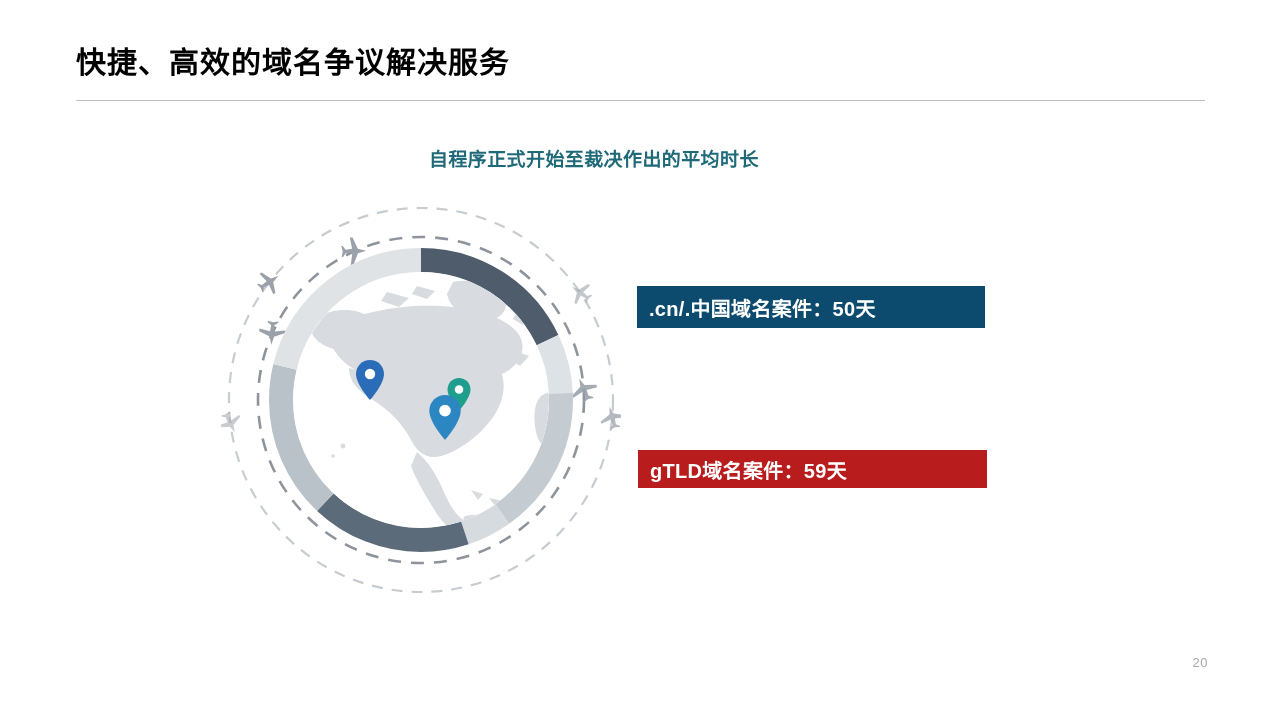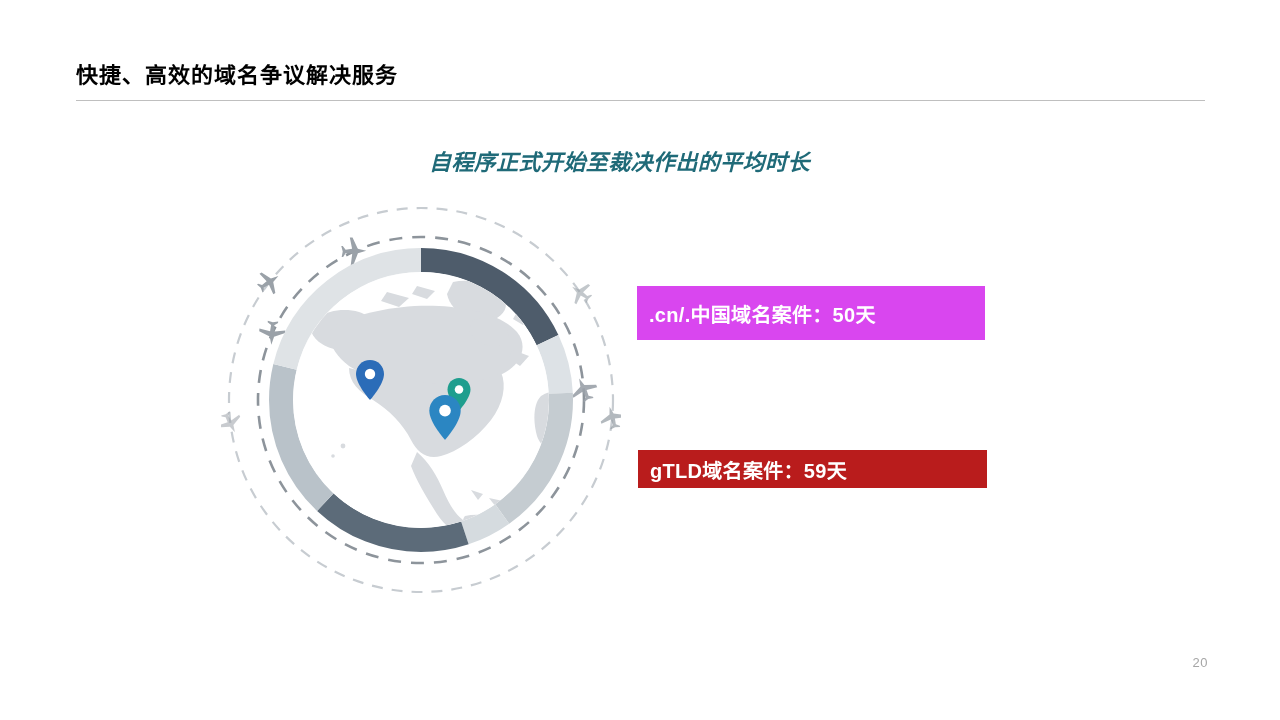--- a/index.html
+++ b/index.html
@@ -16,69 +16,68 @@
     width: 1280px;
     height: 720px;
     background: #ffffff;
     overflow: hidden;
   }
 
   
   .slide-title {
     position: absolute;
     left: 76px;
-    top: 63px;
-    font-size: 22px;
+    top: 46px;
+    font-size: 30px;
     font-weight: bold;
     color: #000000;
     letter-spacing: 1px;
     line-height: 1.15;
     white-space: nowrap;
   }
   .title-rule {
     position: absolute;
     left: 76px;
     top: 100px;
     width: 1129px;
     height: 1px;
     background: #bfbfbf;
   }
 
   
   .subtitle {
     position: absolute;
     left: 429px;
     top: 144px;
-    font-size: 22px;
+    font-size: 19px;
     font-weight: bold;
     color: #1f6a78;
     letter-spacing: 0.4px;
     white-space: nowrap;
-    font-style: italic;
   }
 
   
   .callout {
     position: absolute;
     display: flex;
     align-items: center;
     color: #ffffff;
     font-size: 20px;
     font-weight: bold;
     letter-spacing: 0.3px;
     padding-left: 12px;
     box-sizing: border-box;
     white-space: nowrap;
   }
   .callout-blue {
     left: 637px;
     top: 286px;
     width: 348px;
-    height: 54px;
-    background: #d946ef;
+    height: 42px;
+    background: #0c4a6e;
   }
   .callout-teal {
     left: 638px;
     top: 450px;
     width: 349px;
     height: 38px;
     background: #b91c1c;
   }
 
   

